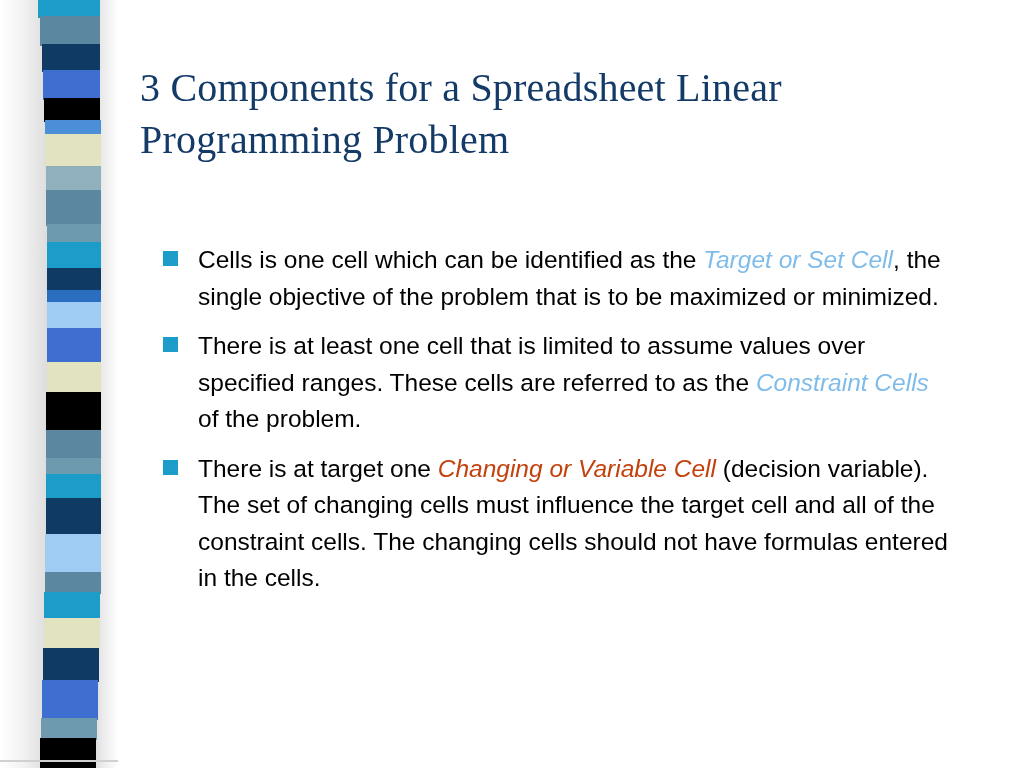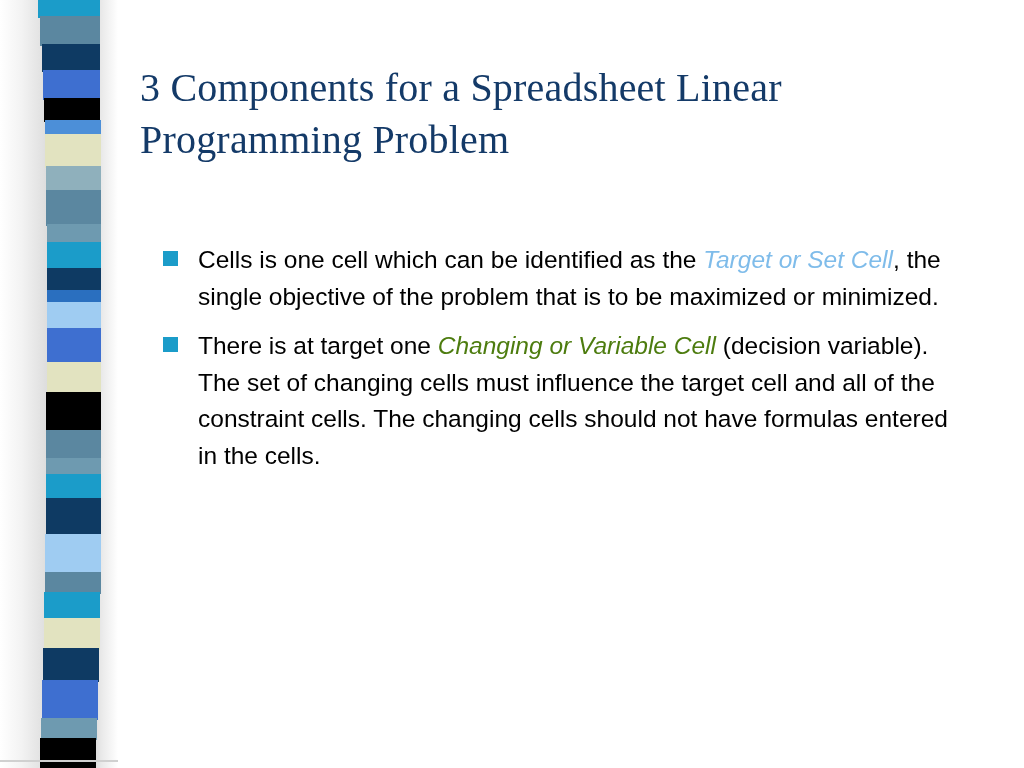--- a/index.html
+++ b/index.html
@@ -146,17 +146,21 @@
 
   <div class="title">3 Components for a Spreadsheet Linear Programming Problem</div>
 
   <div class="body" id="bullet-list">
       <div class="bullet-row">
         <span class="bullet-marker" style="background: rgb(27, 156, 201);"></span>
         <div class="bullet-text"><span>Cells is one cell which can be identified as the </span><span class="em" style="color: rgb(127, 188, 234);">Target or Set Cell</span><span>, the single objective of the problem that is to be maximized or minimized.</span></div>
       </div>
       <div class="bullet-row">
         <span class="bullet-marker" style="background: rgb(27, 156, 201);"></span>
-        <div class="bullet-text"><span>There is at target one </span><span class="em" style="color: #4d7c0f; text-align: center;">Changing or Variable Cell</span><span> (decision variable).  The set of changing cells must influence the target cell and all of the constraint cells. The changing cells should not have formulas entered in the cells.</span></div>
+        <div class="bullet-text"><span>There is at least one cell that is limited to assume values over specified ranges. These cells are referred to as the </span><span class="em" style="color: rgb(127, 188, 234);">Constraint Cells</span><span> of the problem.</span></div>
+      </div>
+      <div class="bullet-row">
+        <span class="bullet-marker" style="background: rgb(27, 156, 201);"></span>
+        <div class="bullet-text"><span>There is at target one </span><span class="em" style="color: #c2410c; text-align: center;">Changing or Variable Cell</span><span> (decision variable).  The set of changing cells must influence the target cell and all of the constraint cells. The changing cells should not have formulas entered in the cells.</span></div>
       </div>
     </div>
 
 </div>
 
 </body></html>

